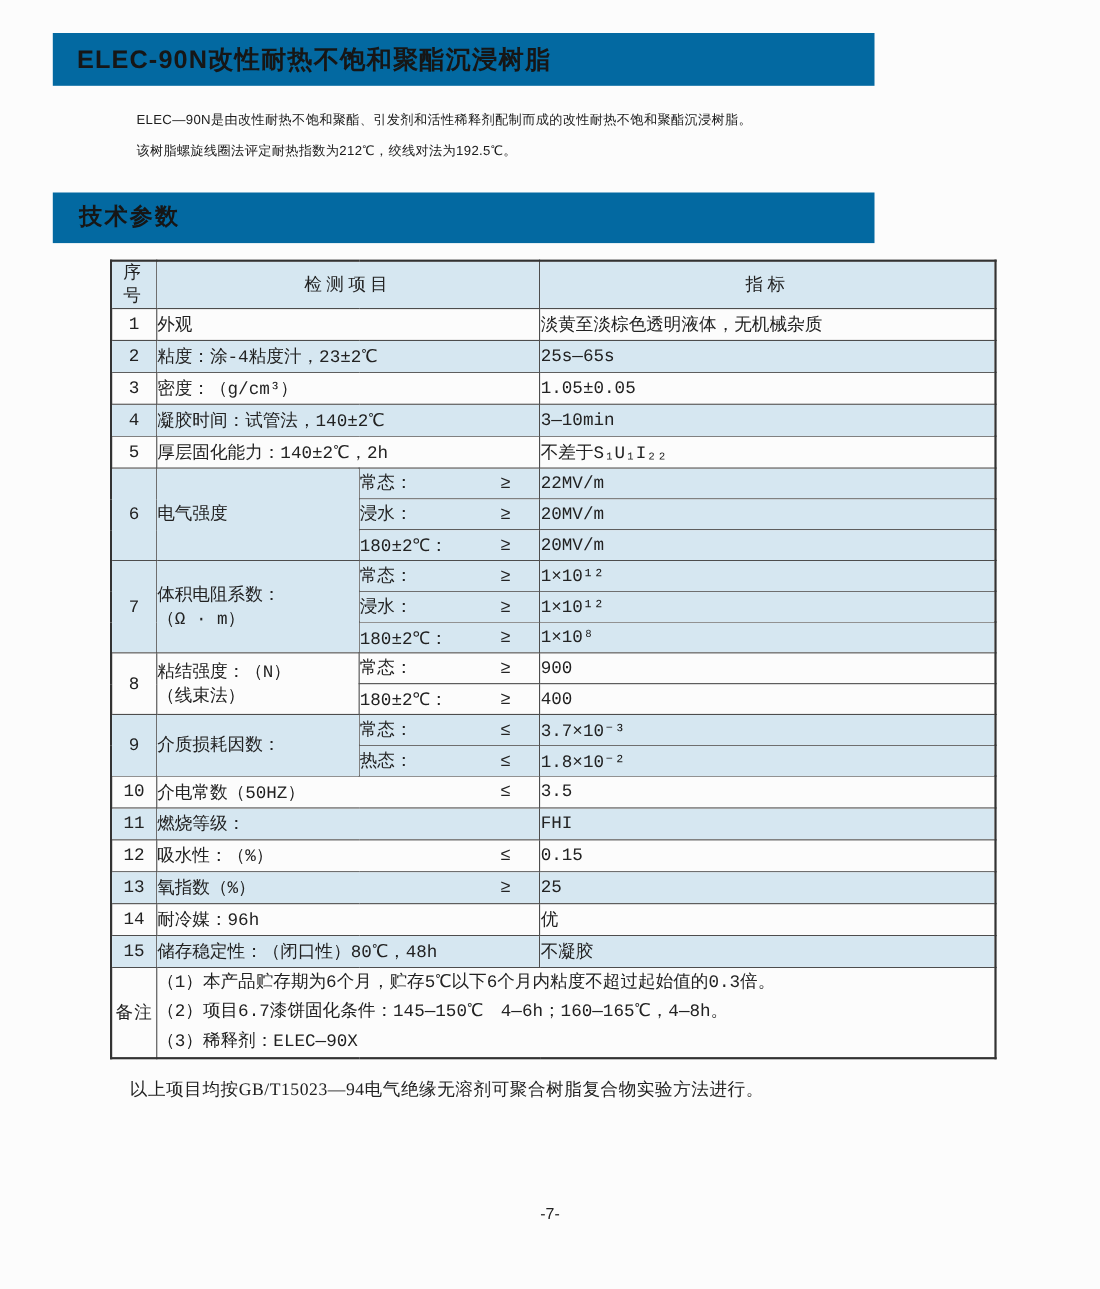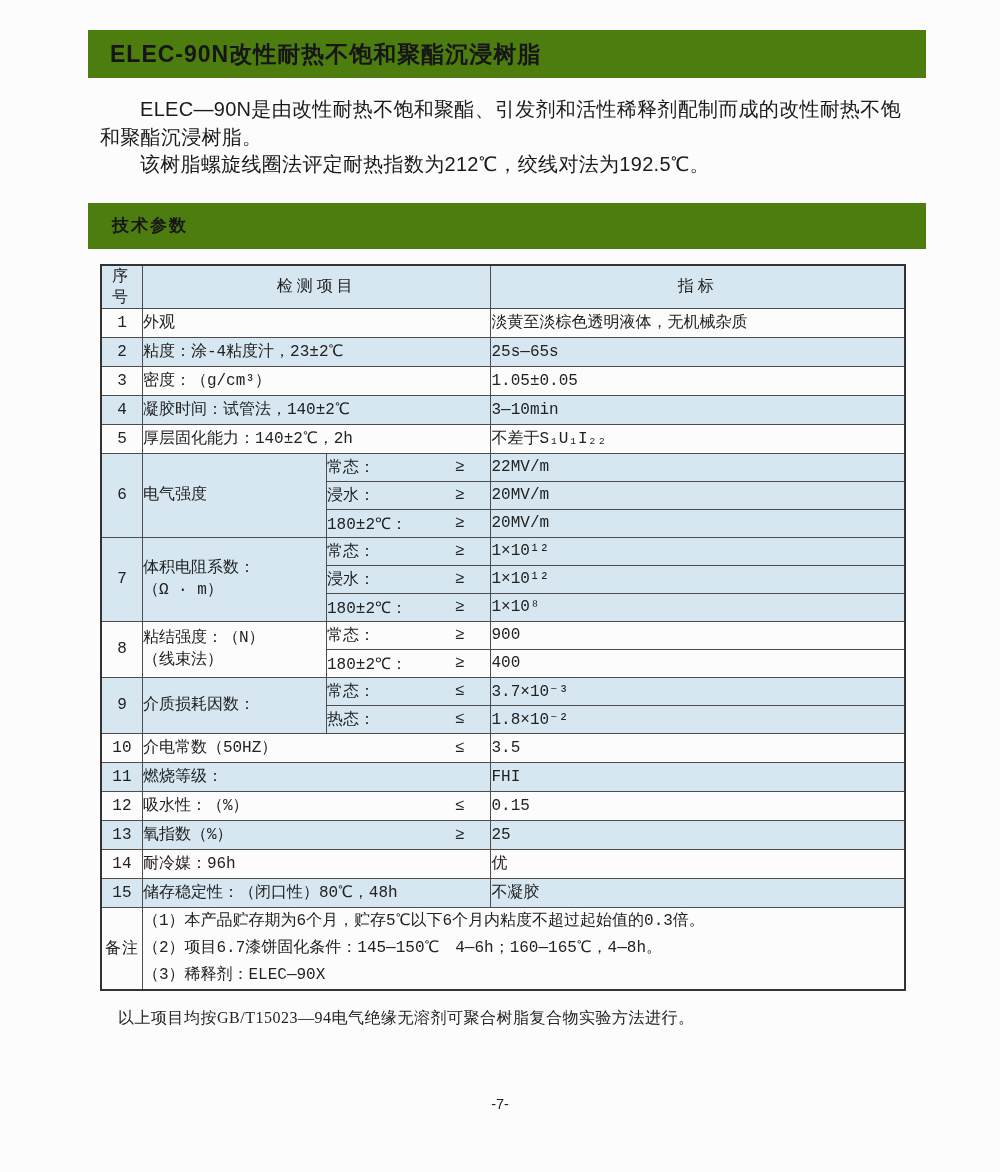--- a/index.html
+++ b/index.html
@@ -5,49 +5,49 @@
   html,body{margin:0;padding:0;}
   body{
     width:1000px;height:1172px;
     background:#fcfcfc;
     color:#1b1b1b;
     font-family:"Liberation Sans", sans-serif;
     position:relative;
     overflow:hidden;
   }
   .band{
-    margin-left:88px;
-    width:838px;
-    background:#4d7c0f;
+    margin-left:48px;
+    width:747px;
+    background:#0369a1;
     box-sizing:border-box;
   }
   .band.title-band{
     margin-top:30px;
     height:48px;
     line-height:48px;
     font-size:23px;
     font-weight:bold;
     padding-left:22px;
     letter-spacing:1px;
     color:#161616;
   }
   .band.section-band{
     margin-top:24px;
     height:46px;
     line-height:46px;
-    font-size:17px;
+    font-size:21px;
     font-weight:bold;
     padding-left:24px;
     letter-spacing:2px;
     color:#161616;
   }
   .intro{
     margin:18px 0 0 100px;
     width:812px;
-    font-size:20px;
+    font-size:12px;
     line-height:27.5px;
     letter-spacing:0.3px;
   }
   .intro p{
     margin:0;
     text-indent:2em;
   }
   table.spec{
     margin:15px 0 0 100px;
     width:806px;

